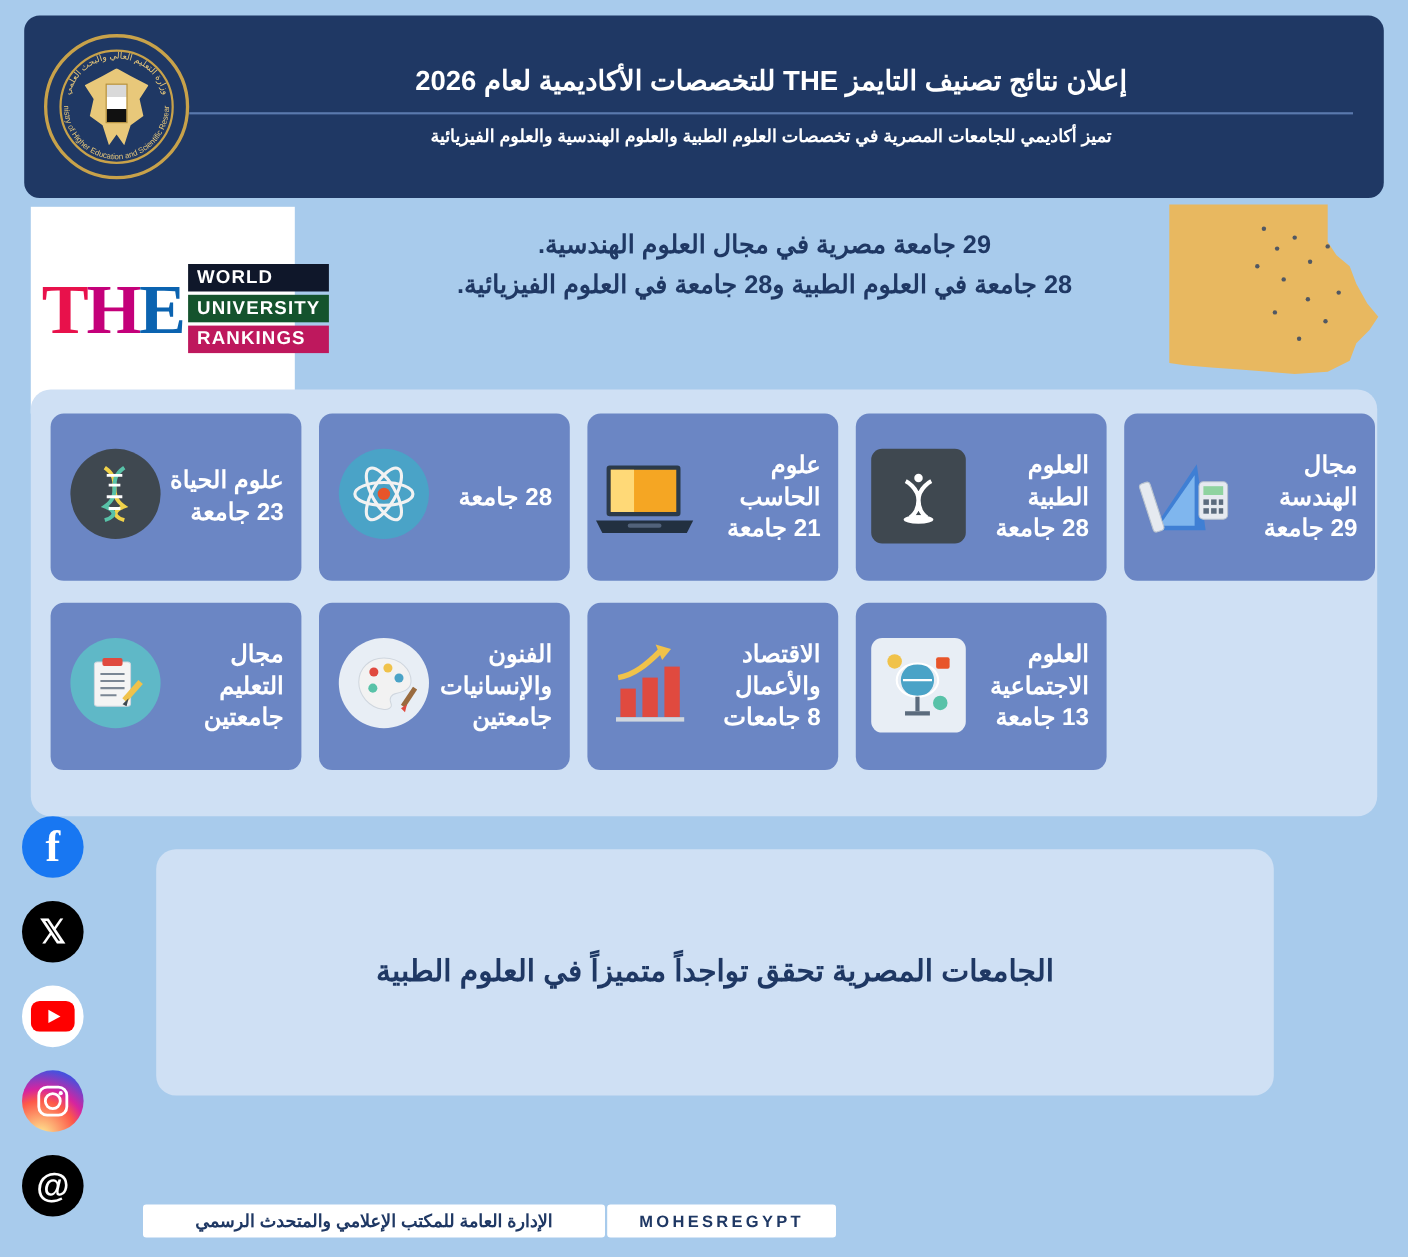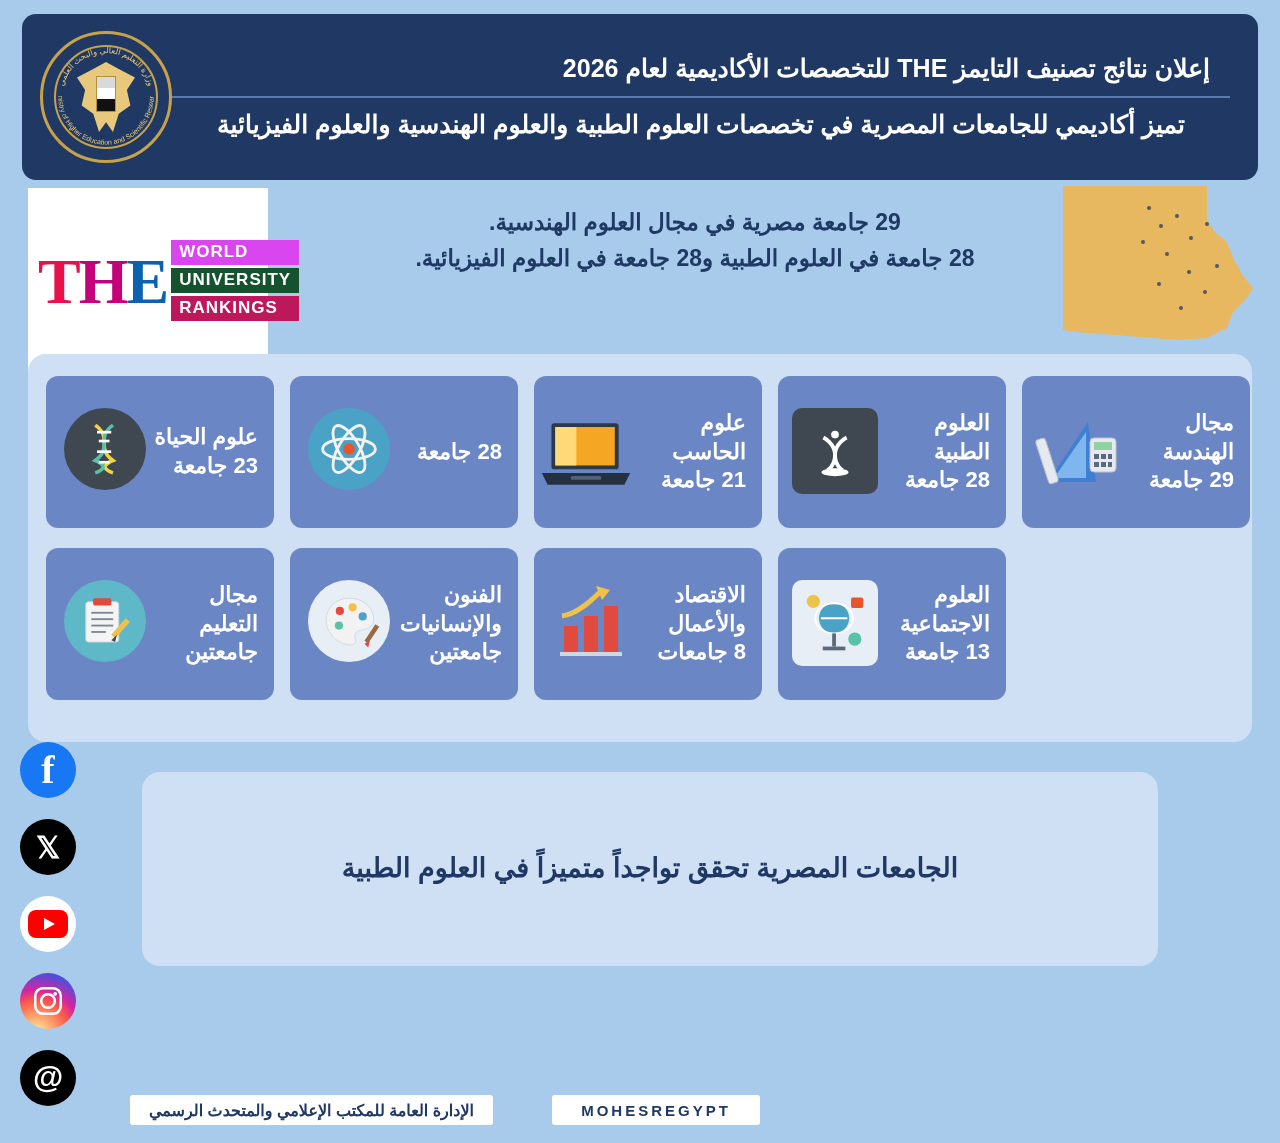--- a/index.html
+++ b/index.html
@@ -28,24 +28,23 @@
     color: #ffffff;
     padding-right: 10px;
   }
   .header-title {
     font-size: 25px;
     font-weight: bold;
     line-height: 1.35;
     padding: 0 20px 10px 20px;
     border-bottom: 2px solid #5a79ad;
     margin-bottom: 10px;
-    text-align: right;
   }
   .header-sub {
-    font-size: 25px;
+    font-size: 16px;
     font-weight: bold;
     line-height: 1.35;
     padding: 0 14px;
   }
 
   
   .emblem {
     width: 132px; height: 132px;
     flex: 0 0 132px;
     border-radius: 50%;
@@ -112,21 +111,21 @@
     color: #ffffff;
     font-weight: bold;
     font-size: 17px;
     letter-spacing: 1px;
     padding: 2px 8px 3px 8px;
     margin-bottom: 3px;
     display: block;
     text-align: left;
     font-family: "Liberation Sans", sans-serif;
   }
-  .bar-1 { background: #d946ef; }
+  .bar-1 { background: #0f172a; }
   .bar-2 { background: #14532d; }
   .bar-3 { background: #be185d; }
 
   
   .egypt-map {
     position: absolute;
     top: 180px; right: 8px;
     width: 215px; height: 165px;
   }
 
@@ -192,21 +191,21 @@
     width: 86px; height: 86px;
     border-radius: 10px;
     display: flex; align-items: center; justify-content: center;
   }
 
   
   .statement {
     position: absolute;
     top: 772px; left: 142px;
     width: 1016px;
-    height: 194px;
+    height: 224px;
     background: #cfe0f4;
     border-radius: 18px;
     display: flex;
     flex-direction: column;
     align-items: center;
     justify-content: center;
     color: #1f3864;
     font-size: 27px;
     font-weight: bold;
     line-height: 1.6;
@@ -249,21 +248,21 @@
   .footer-right {
     right: 520px;
     width: 208px; height: 30px;
     font-size: 15px;
     letter-spacing: 3px;
     font-family: "Liberation Sans", sans-serif;
     direction: ltr;
   }
   .footer-left {
     left: 130px;
-    width: 363px; height: 30px;
+    width: 420px; height: 30px;
     font-size: 16px;
   }
 </style>
 </head>
 <body>
 
 <div class="header">
   <div class="header-texts">
     <div class="header-title">إعلان نتائج تصنيف التايمز THE للتخصصات الأكاديمية لعام 2026</div>
     <div class="header-sub">تميز أكاديمي للجامعات المصرية في تخصصات العلوم الطبية والعلوم الهندسية والعلوم الفيزيائية</div>

